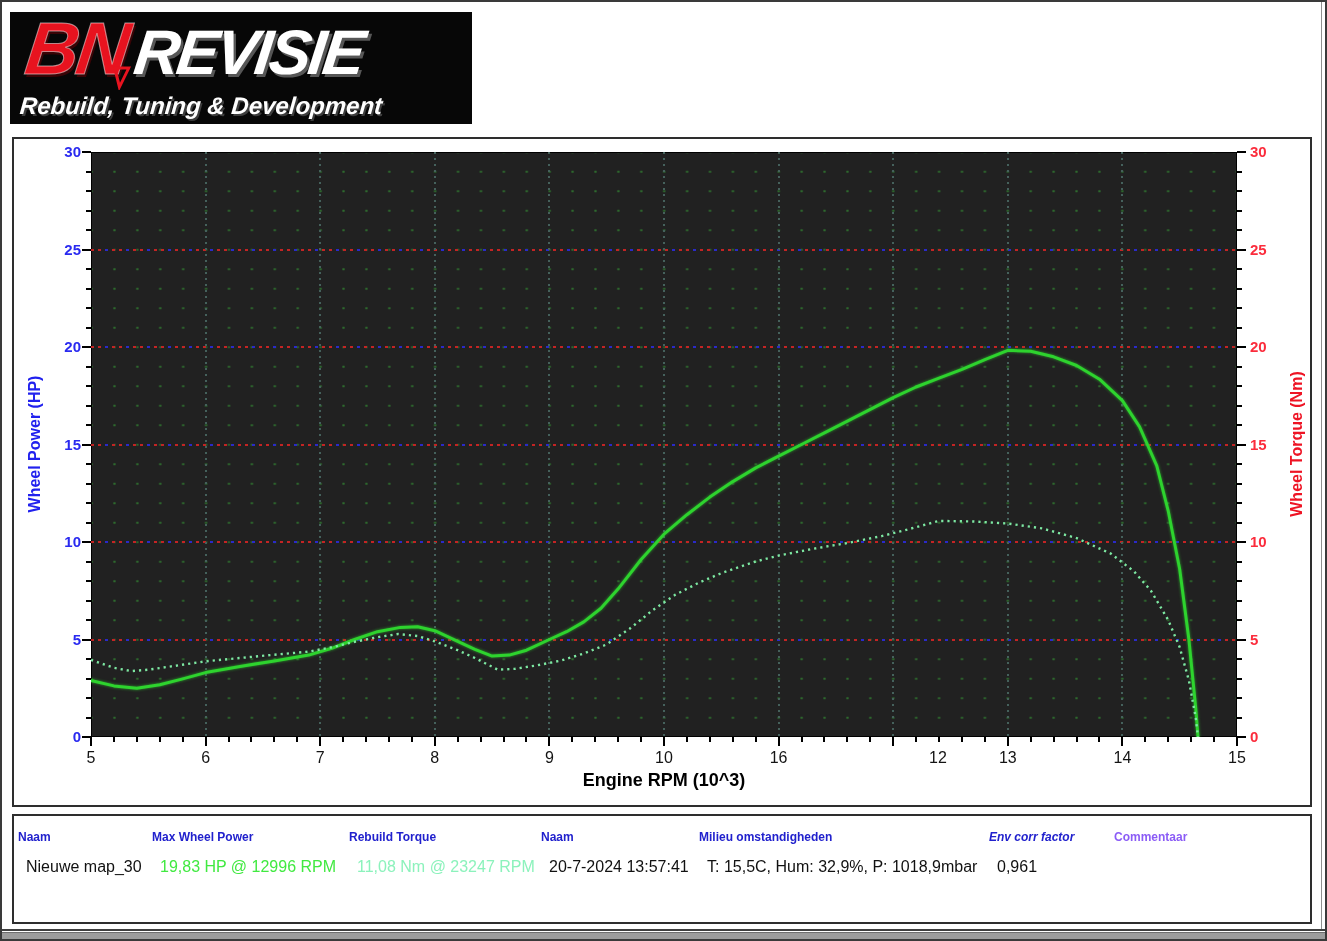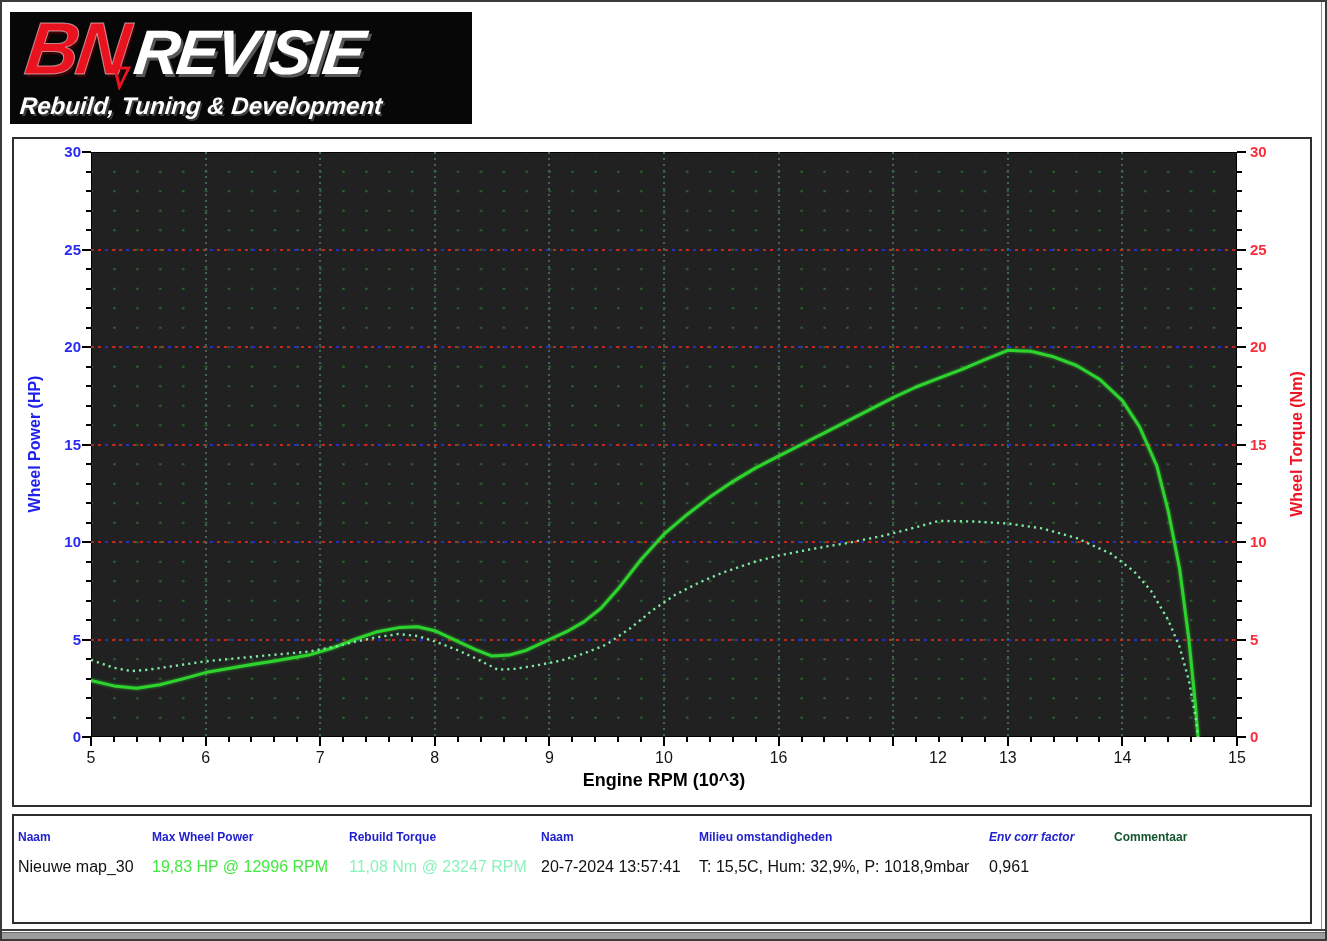--- a/index.html
+++ b/index.html
@@ -44,21 +44,21 @@
   .axis-r{position:absolute;left:1206px;top:292px;transform:translate(-50%,-50%) rotate(-90deg);
     color:#ee1424;font-weight:bold;font-size:16px;white-space:nowrap;}
   .axis-x{position:absolute;left:0;top:618px;width:1146px;text-align:center;color:#000;
     font-weight:bold;font-size:18px;}
 
   
   .table-box{position:absolute;left:10px;top:812px;width:1300px;height:110px;background:#fff;
     border:2px solid #2e2e2e;box-sizing:border-box;}
   .tcol{position:absolute;top:0;}
   .thdr{position:absolute;top:14px;left:0;font-weight:bold;font-size:12px;white-space:nowrap;}
-  .tval{position:absolute;top:42px;left:0;font-size:16px;white-space:nowrap;}
+  .tval{position:absolute;top:42px;left:8px;font-size:16px;white-space:nowrap;}
 </style>
 </head>
 <body>
 
 <div class="page">
 
   <div class="logo">
     <div class="logo-main"><span class="logo-bn">BN</span><span class="logo-tri"><svg width="18" height="24" viewBox="0 0 18 24">
             <polygon points="2,2 16,2 9,21" fill="none" stroke="#e8131f" stroke-width="3"></polygon>
           </svg></span><span class="logo-rev">REVISIE</span></div>
@@ -253,21 +253,21 @@
       </div>
       <div class="tcol" style="left: 685px;">
         <div class="thdr" style="color: rgb(33, 33, 205);">Milieu omstandigheden</div>
         <div class="tval" style="color: rgb(17, 17, 17);">T: 15,5C, Hum: 32,9%, P: 1018,9mbar</div>
       </div>
       <div class="tcol" style="left: 975px;">
         <div class="thdr" style="color: rgb(33, 33, 205); font-style: italic;">Env corr factor</div>
         <div class="tval" style="color: rgb(17, 17, 17);">0,961</div>
       </div>
       <div class="tcol" style="left: 1100px;">
-        <div class="thdr" style="color: #14532d;">Commentaar</div>
+        <div class="thdr" style="color: #8b5cf6;">Commentaar</div>
         <div class="tval" style="color: rgb(17, 17, 17);"></div>
       </div>
     </div>
 
   <div class="right-line"></div>
   <div class="bottom-line"></div>
   <div class="bottom-bar"></div>
 
 </div>
 

